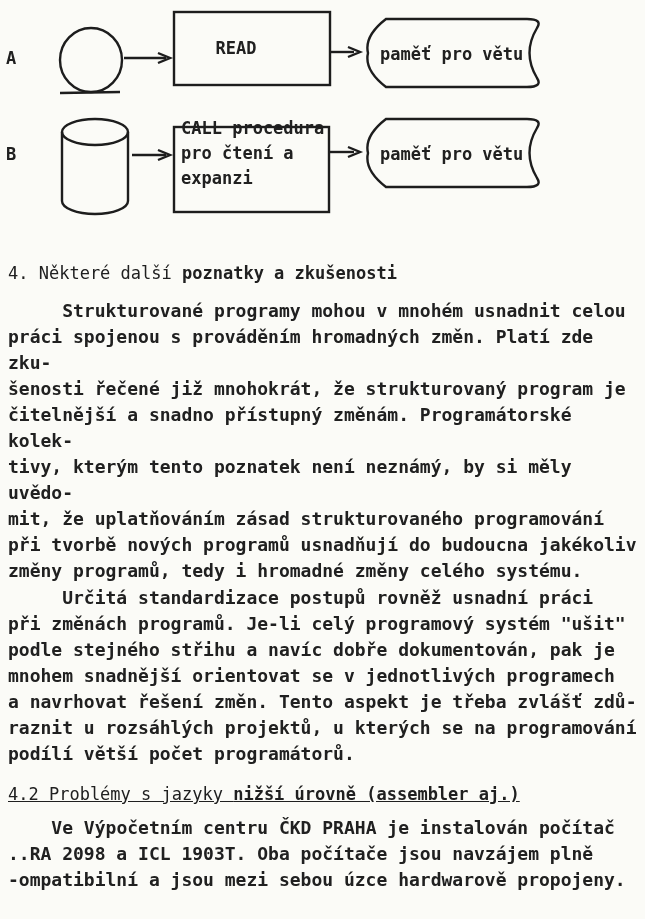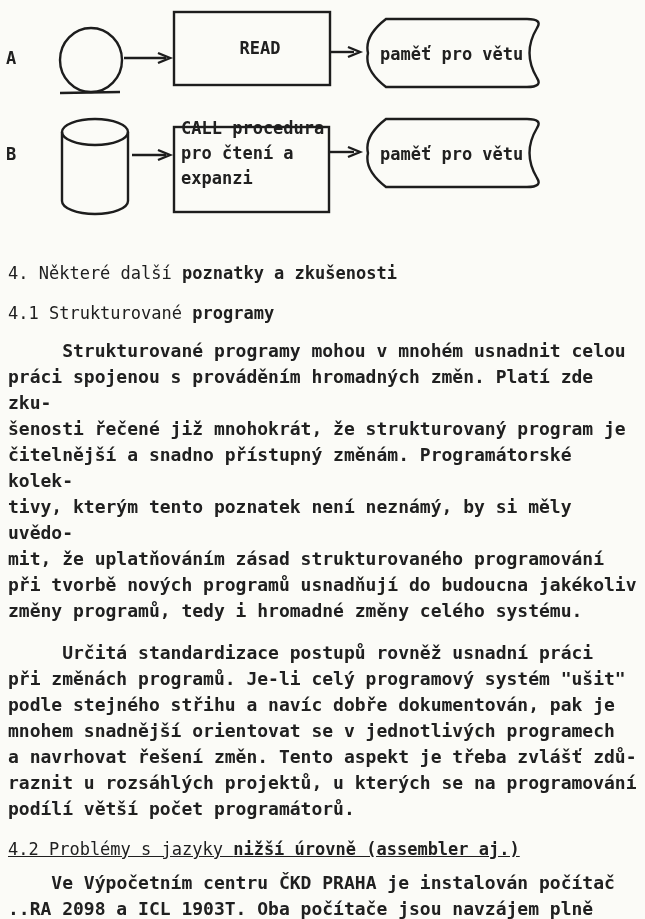--- a/index.html
+++ b/index.html
@@ -39,21 +39,21 @@
   .heading .em { font-weight:bold; }
   .h4  { margin-top:22px; }
   .h41 { margin-top:14px; }
   .h42 { margin-top:14px;text-decoration:underline; }
   .para {
     margin:12px 0 0 8px;
     font-size:18px; line-height:26px;
     font-weight:bold;
     white-space:pre-wrap;
   }
-  .p2 { margin-top:16px; }
+  .p2 { margin-top:1px; }
   .p3 { margin-top:8px; }
 </style>
 </head>
 <body>
 
 <div class="page">
 
   <div class="diagram">
     <svg width="645" height="238" viewBox="0 0 645 238">
 
@@ -84,34 +84,33 @@
       </g>
       <rect class="dshape" x="174" y="127" width="155" height="85"></rect>
       <g>
         <line class="dshape" x1="330" y1="152" x2="354" y2="152"></line>
         <path class="dshape" d="M348 147 L360 152 L348 157"></path>
       </g>
       <path class="dshape" transform="translate(362,118)" d="M 24 1 L 165 1 Q 181 1 175 10 Q 160 35 175 60 Q 181 69 165 69 L 24 69 Q 2 52 6 35 Q 2 18 24 1 Z"></path>
     </svg>
 
     <div class="dtext" style="left:6px; top:46px;">A</div>
-    <div class="dtext center" style="left:182px; top:36px; width:156px;">READ</div>
+    <div class="dtext center" style="left:158px; top:36px; width:156px;">READ</div>
     <div class="dtext" style="left:380px; top:42px; width:160px;">paměť pro větu</div>
 
     <div class="dtext" style="left:6px; top:142px;">B</div>
     <div class="dtext" style="left:181px; top:116px; width:150px;">CALL procedura
 pro čtení a
 expanzi</div>
     <div class="dtext" style="left:380px; top:142px; width:160px;">paměť pro větu</div>
   </div>
 
 
   <div class="heading h4"><span>4. Některé další </span><span class="em">poznatky a zkušenosti</span></div>
 
-  <div class="heading h41"><span>4.1 Strukturované </span><span class="em">programy</span></div>
 
   <div class="para p1">     Strukturované programy mohou v mnohém usnadnit celou
 práci spojenou s prováděním hromadných změn. Platí zde zku-
 šenosti řečené již mnohokrát, že strukturovaný program je
 čitelnější a snadno přístupný změnám. Programátorské kolek-
 tivy, kterým tento poznatek není neznámý, by si měly uvědo-
 mit, že uplatňováním zásad strukturovaného programování
 při tvorbě nových programů usnadňují do budoucna jakékoliv
 změny programů, tedy i hromadné změny celého systému.</div>
 

